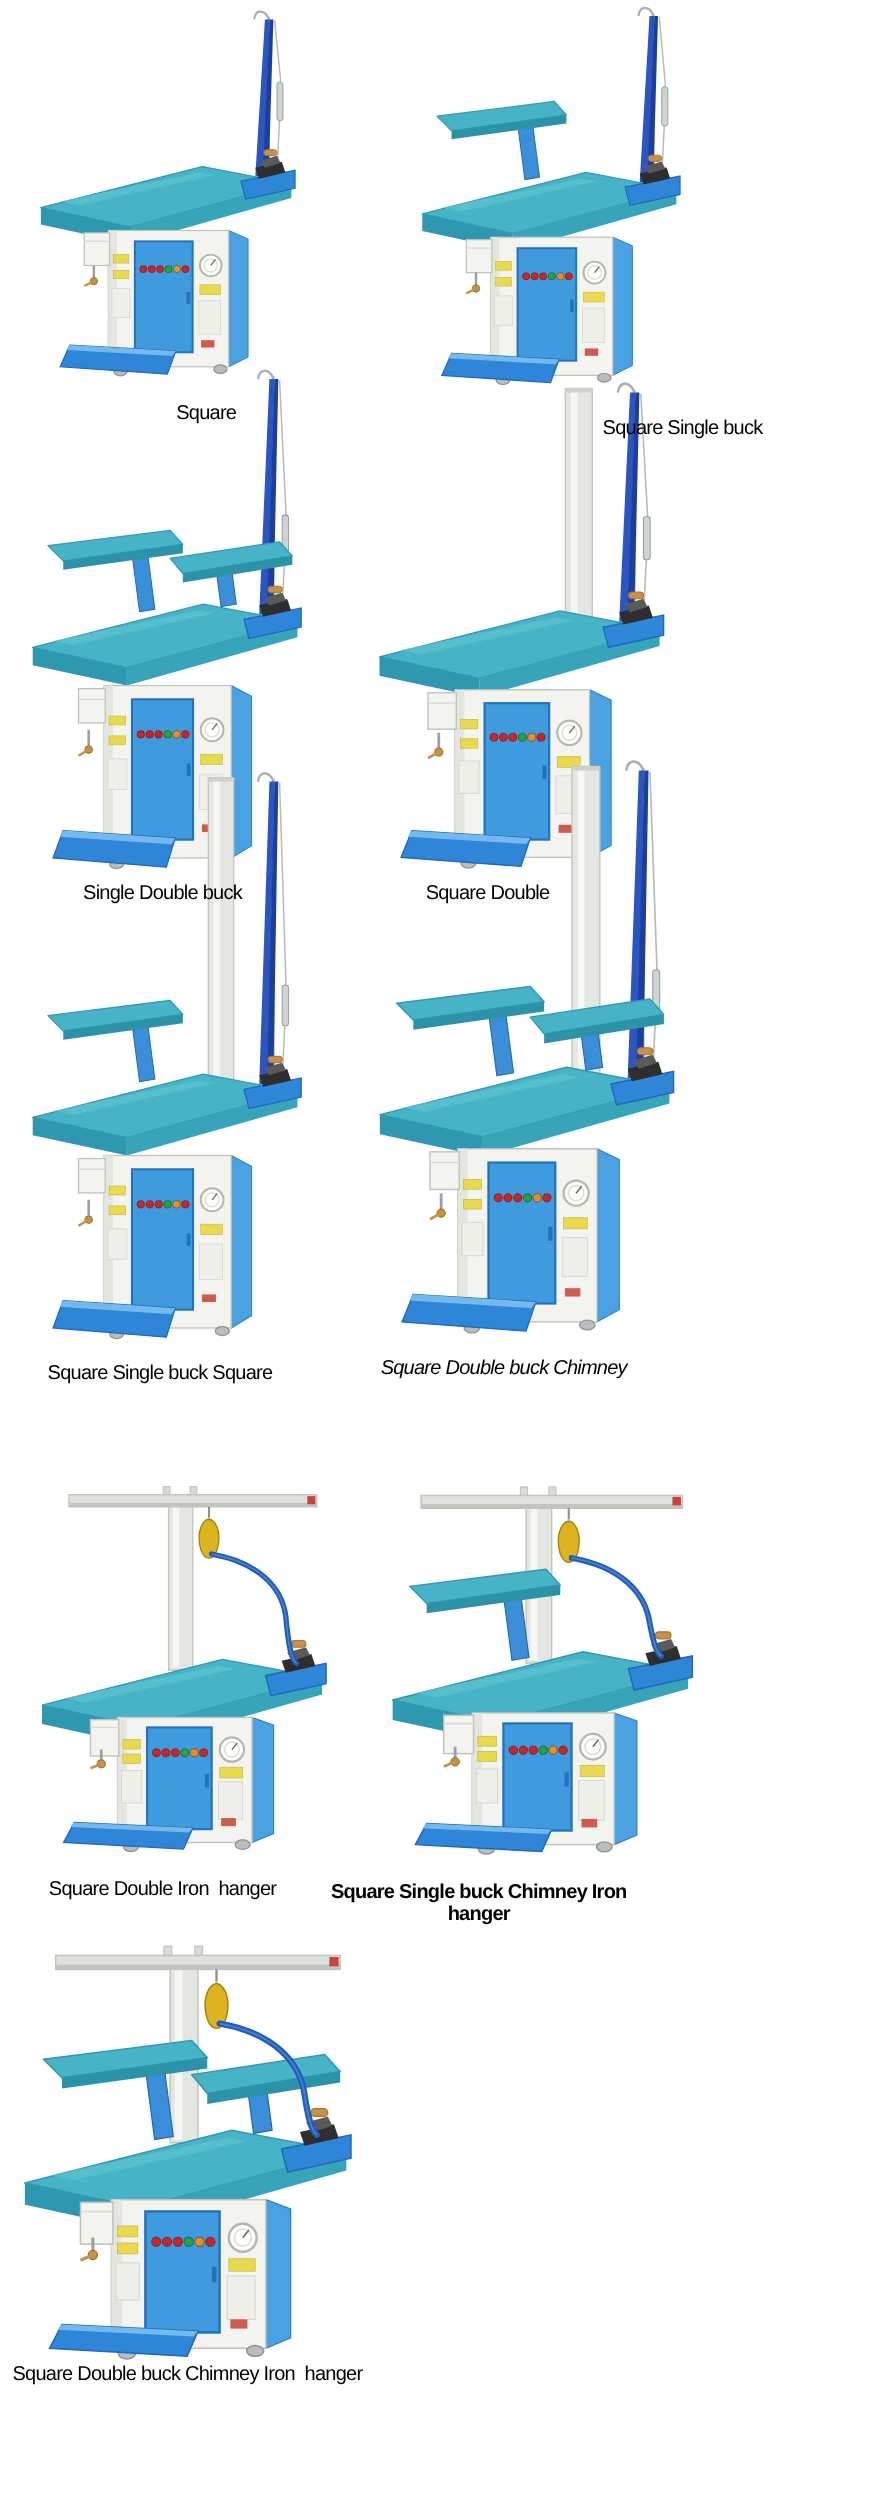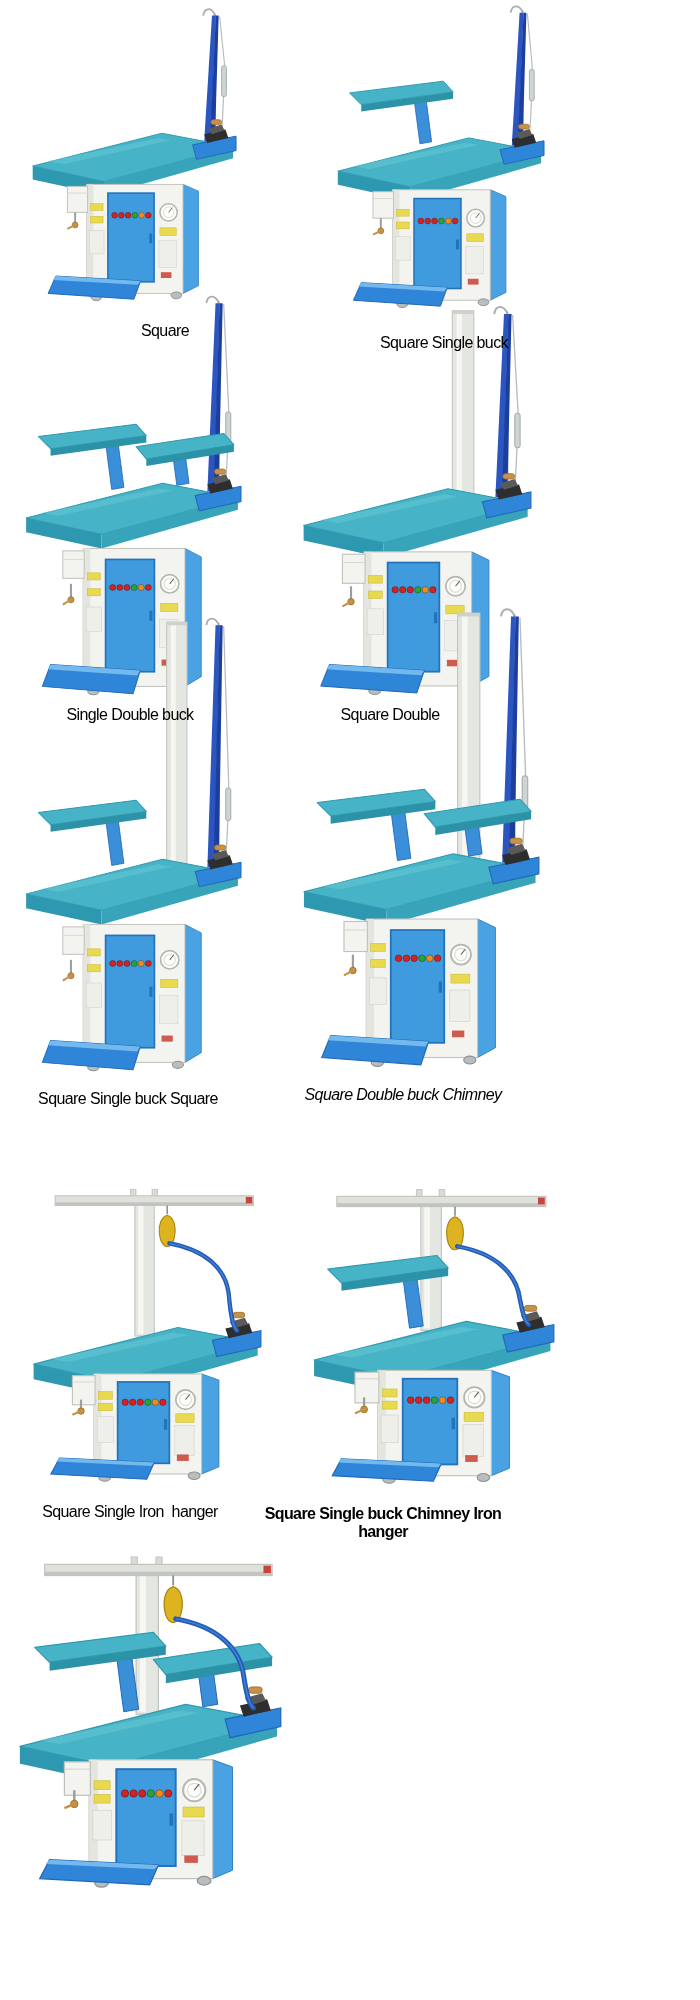--- a/index.html
+++ b/index.html
@@ -18,21 +18,21 @@
   .i2{left:330px;top:0px;width:215px;height:312px;}
   .i3{left:18px;top:290px;width:224px;height:408px;}
   .i4{left:295px;top:300px;width:237px;height:398px;}
   .i5{left:18px;top:612px;width:224px;height:462px;}
   .i6{left:295px;top:602px;width:245px;height:468px;}
   .i7{left:25px;top:1185px;width:237px;height:300px;}
   .i8{left:305px;top:1185px;width:250px;height:300px;}
   .i9{left:10px;top:1552px;width:272px;height:338px;}
   
   .c1{left:60px;top:322px;width:210px;text-align:center;}
-  .c2{left:380px;top:334px;width:220px;text-align:left;}
+  .c2{left:390px;top:334px;width:220px;text-align:right;}
   .c3{left:30px;top:706px;width:200px;text-align:center;}
   .c4{left:290px;top:706px;width:200px;text-align:center;}
   .c5{left:28px;top:1090px;width:200px;text-align:center;}
   .c6{left:298px;top:1086px;width:210px;text-align:center;font-style:italic;}
   .c7{left:30px;top:1503px;width:200px;text-align:center;}
   .c8{left:248px;top:1505px;width:270px;text-align:center;font-weight:bold;}
   .c9{left:10px;top:1891px;width:320px;text-align:left;}
 </style>
 </head>
 <body>
@@ -615,16 +615,17 @@
         <path d="M134,54 C168,60 186,78 189,100 C191,113 193,123 197,126" fill="none" stroke="#5d8fd9" stroke-width="1.2" opacity="0.7"></path>
       </svg>
     </div>
 
   <div class="cap c1">Square</div>
   <div class="cap c2">Square Single buck</div>
   <div class="cap c3">Single Double buck</div>
   <div class="cap c4">Square Double</div>
   <div class="cap c5">Square Single buck Square</div>
   <div class="cap c6">Square Double buck Chimney</div>
-  <div class="cap c7">Square Single Iron  hanger</div>
+  <div class="cap c7">Square Double Iron  hanger</div>
   <div class="cap c8">Square Single buck Chimney Iron  hanger</div>
+  <div class="cap c9">Square Double buck Chimney Iron  hanger</div>
 
 </div>
 
 </body></html>

